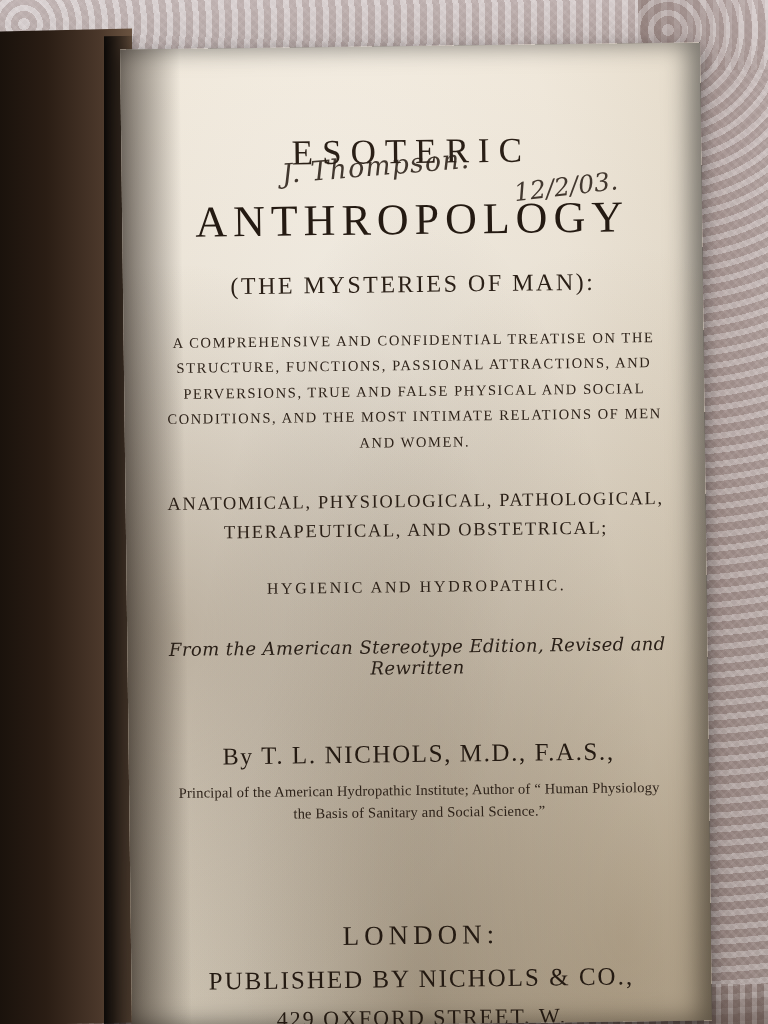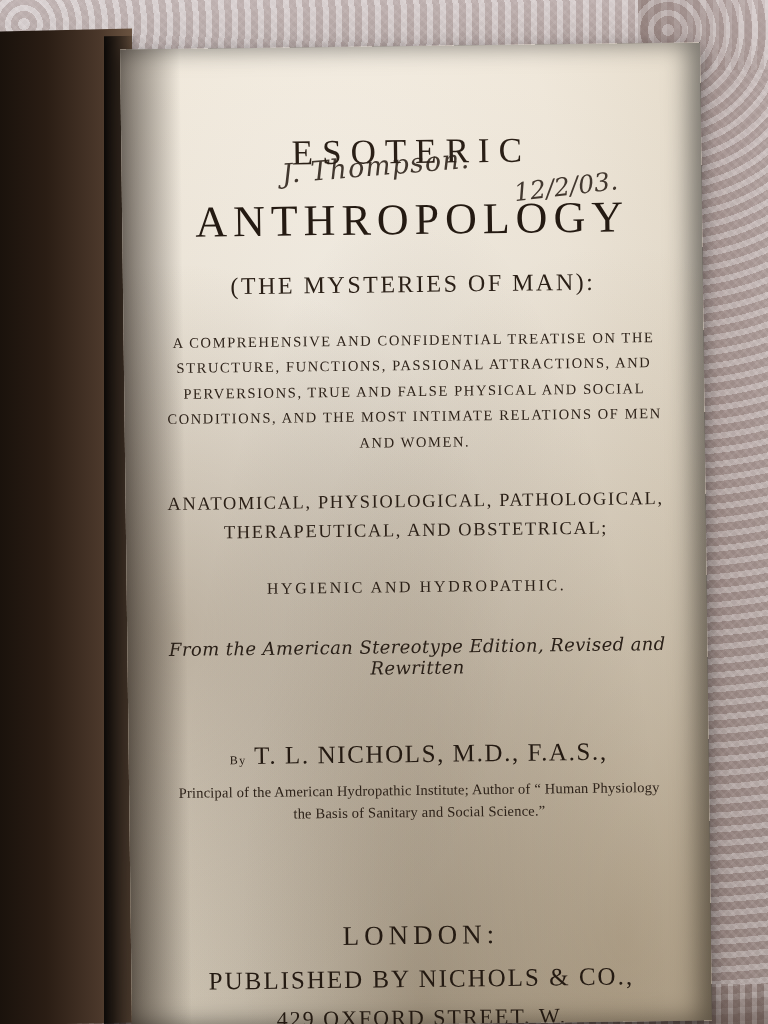--- a/index.html
+++ b/index.html
@@ -165,21 +165,21 @@
     font-family: "DejaVu Serif", serif;
     letter-spacing: 0.4px;
     color: #2a2018;
   }
   .t-author {
     margin-top: 62px;
     font-size: 25px;
     letter-spacing: 1.6px;
     color: #241a12;
   }
-  .t-author .small-caps { font-size: 12px; }
+  .t-author .small-caps { font-size: 24px; }
   .t-credentials {
     margin-top: 12px;
     font-size: 14.5px;
     line-height: 1.5;
     letter-spacing: 0.2px;
     color: #2e231a;
   }
   .t-imprint {
     margin-top: 96px;
   }

